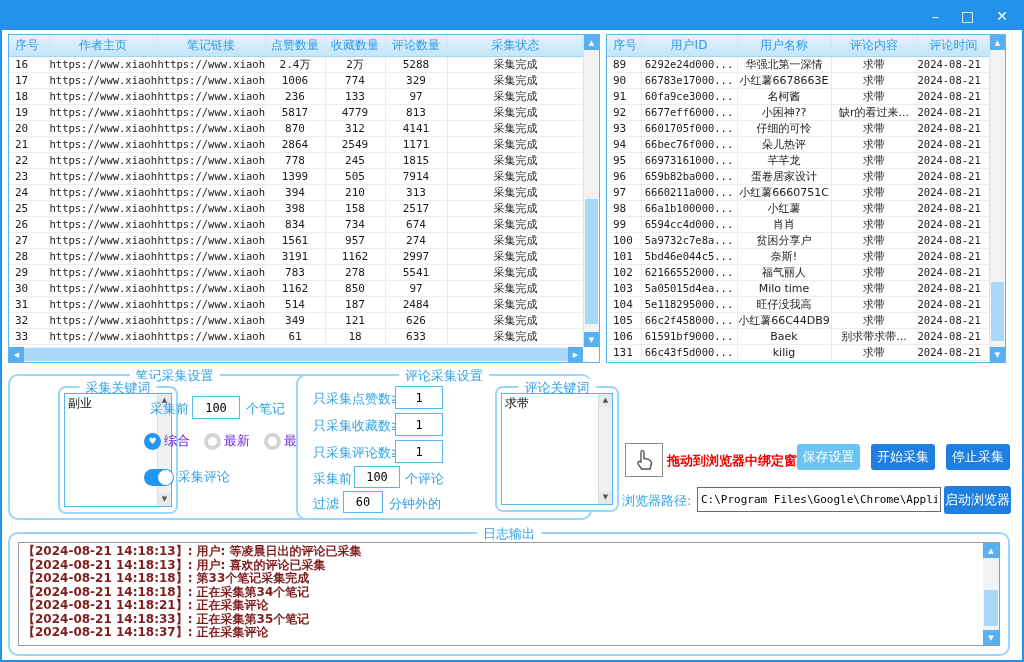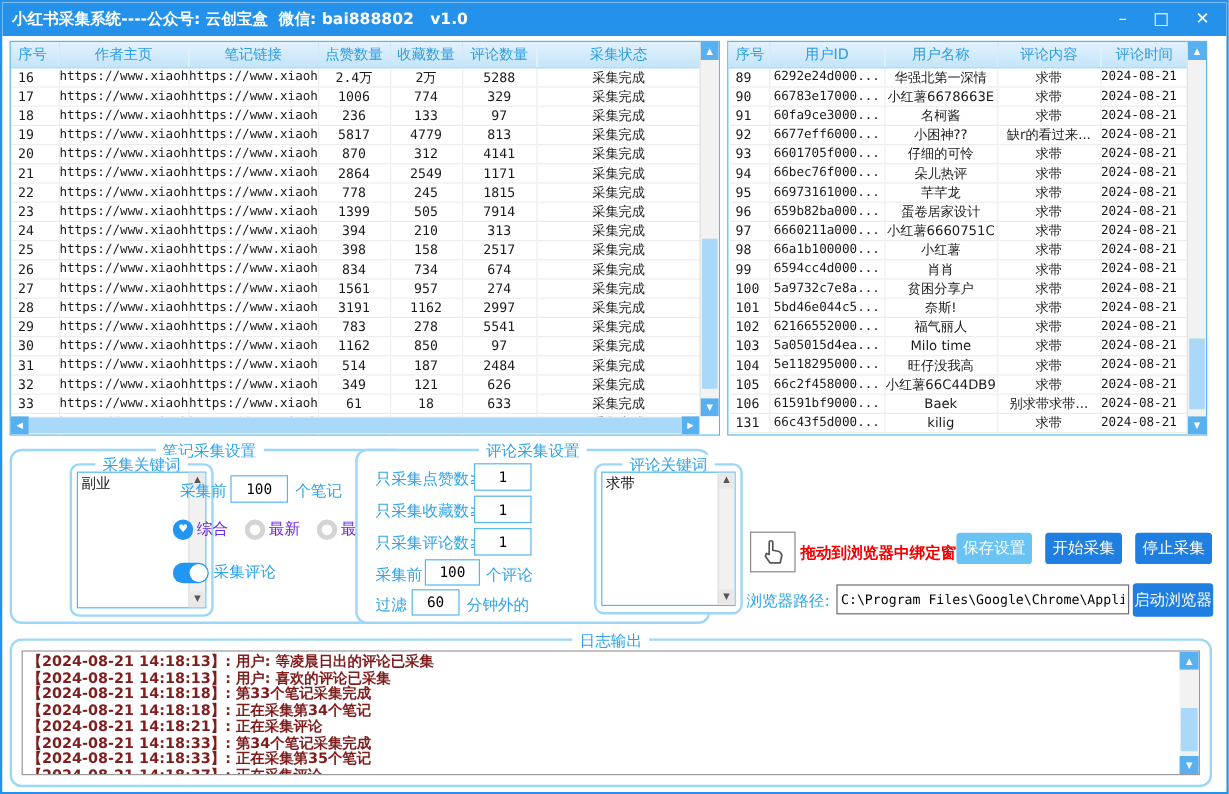--- a/index.html
+++ b/index.html
@@ -7,21 +7,21 @@
   body { font-family:"DejaVu Sans","Liberation Sans",sans-serif; }
   .window { position:relative; width:1024px; height:662px; background:#fff;
             border:2px solid #2491ea; overflow:hidden; }
   
   .titlebar { height:28px; background:#2491ea; display:flex; align-items:center;
               color:#fff; padding:0 8px; }
   .titlebar .title { font-size:13px; font-weight:bold; white-space:pre; }
   .win-controls { margin-left:auto; display:flex; gap:22px; align-items:center; padding-right:6px; }
   .win-controls span { font-size:14px; line-height:14px; cursor:default; }
   
-  .content { position:relative; width:1020px; height:630px; background:#fff; }
+  .content { position:relative; width:1020px; height:630px; background:#fff;border-radius:23px; }
   
   .panel { position:absolute; background:#fff; border:1px solid #55b8ef; overflow:hidden; }
   .notes-panel { left:6px; top:4px; width:592px; height:329px; }
   .comments-panel { left:604px; top:4px; width:400px; height:329px; }
   table.data-table { border-collapse:collapse; table-layout:fixed; }
   .notes-panel table { width:575px; }
   .comments-panel table { width:383px; }
   .data-table th { height:21px; font-size:12px; font-weight:normal; color:#2e9ce3;
      background:linear-gradient(#e3f2fd,#c4e5f9); border-right:1px solid #cfe7f7;
      border-bottom:1px solid #9fd4f2; overflow:hidden; white-space:nowrap; }
@@ -89,21 +89,20 @@
   .log-line { font-size:12px; font-weight:600; color:#7f1d1d; line-height:13.5px; white-space:nowrap; }
   .log-scroll { position:absolute; top:0; right:0; bottom:0; width:16px; background:#f2f2f2;
                 display:flex; flex-direction:column; }
 </style>
 </head>
 <body>
 
 <div class="window">
 
   <div class="titlebar">
-    <span class="title">小红书采集系统----公众号: 云创宝盒  微信: bai888802   v1.0</span>
     <span class="win-controls">
       <span>–</span>
       <span>□</span>
       <span>✕</span>
     </span>
   </div>
 
   <div class="content">
 
     <div class="panel notes-panel">
@@ -588,21 +587,20 @@
 
     <div class="group" style="left:6px;top:502px;width:1002px;height:124px">
       <span class="group-title">日志输出</span>
       <div class="log-box">
         <div class="log-lines">
             <div class="log-line">【2024-08-21 14:18:13】: 用户: 等凌晨日出的评论已采集</div>
             <div class="log-line">【2024-08-21 14:18:13】: 用户: 喜欢的评论已采集</div>
             <div class="log-line">【2024-08-21 14:18:18】: 第33个笔记采集完成</div>
             <div class="log-line">【2024-08-21 14:18:18】: 正在采集第34个笔记</div>
             <div class="log-line">【2024-08-21 14:18:21】: 正在采集评论</div>
-            <div class="log-line">【2024-08-21 14:18:33】: 第34个笔记采集完成</div>
             <div class="log-line">【2024-08-21 14:18:33】: 正在采集第35个笔记</div>
             <div class="log-line">【2024-08-21 14:18:37】: 正在采集评论</div>
           </div>
         <div class="log-scroll">
           <div class="sb-btn">▲</div>
           <div class="sb-track">
             <div class="sb-thumb" style="top:45%;height:50%"></div>
           </div>
           <div class="sb-btn">▼</div>
         </div>

